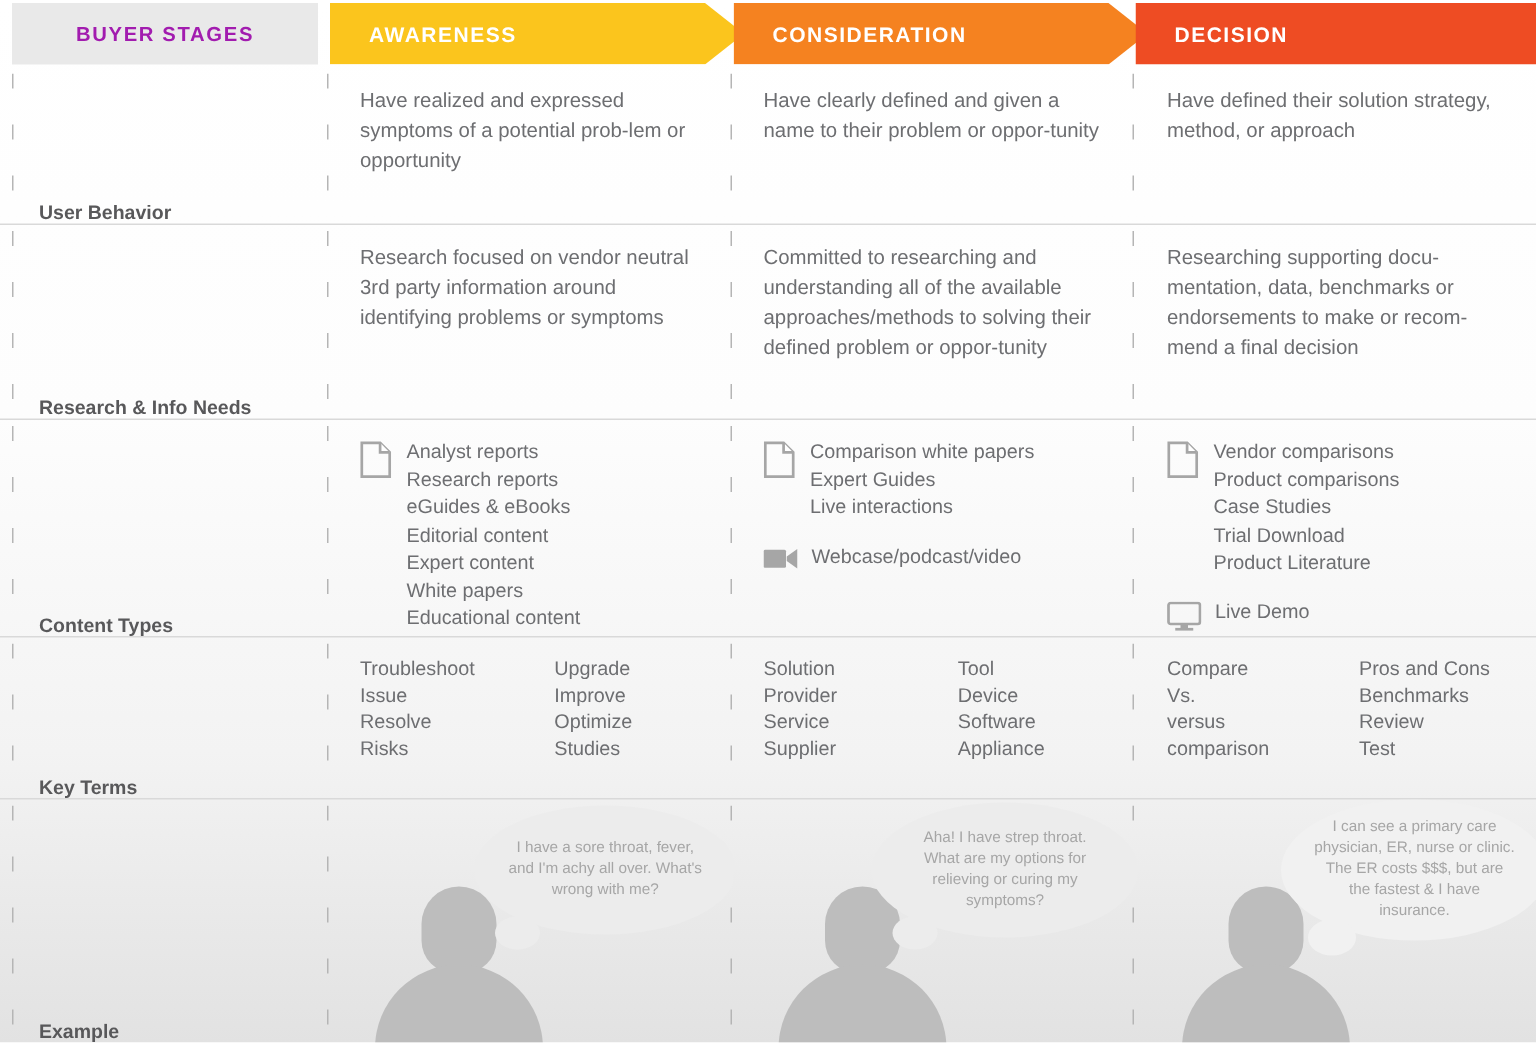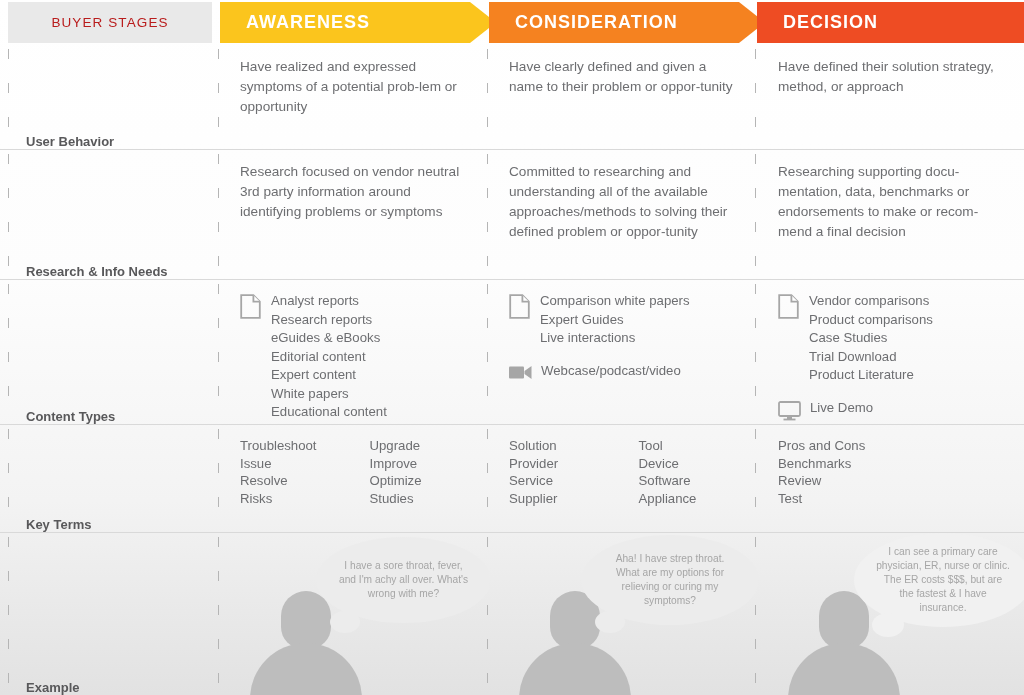--- a/index.html
+++ b/index.html
@@ -18,28 +18,28 @@
   
   .header{
     position:absolute;left:0;top:0;width:1024px;height:45px;
   }
   .hdr-stages{
     position:absolute;left:8px;top:2px;width:204px;height:41px;
     background:#e9e9e9;
     display:flex;align-items:center;justify-content:center;
   }
   .hdr-stages span{
-    font-size:13.5px;font-weight:normal;letter-spacing:1.1px;color:#b91c1c;
+    font-size:13.5px;font-weight:bold;letter-spacing:1.1px;color:#a21caf;
   }
   .chev{
     position:absolute;top:2px;height:41px;
     display:flex;align-items:center;
   }
   .chev span{
-    font-size:18px;font-weight:bold;letter-spacing:1.0px;color:#ffffff;
+    font-size:14px;font-weight:bold;letter-spacing:1.0px;color:#ffffff;
     padding-left:26px;
     white-space:nowrap;
   }
   .chev-aware{
     left:220px;width:276px;background:#fbc51d;
     clip-path:polygon(0 0, calc(100% - 26px) 0, 100% 50%, calc(100% - 26px) 100%, 0 100%);
   }
   .chev-consider{
     left:489px;width:276px;background:#f58220;
     clip-path:polygon(0 0, calc(100% - 26px) 0, 100% 50%, calc(100% - 26px) 100%, 0 100%);
@@ -301,20 +301,28 @@
               <li>Software</li>
               <li>Appliance</li>
             </ul>
           </div>
         </div>
       </div>
     <div class="cell last-col" id="kt-decision">
         <div class="kt-cols">
           <div class="kt-col">
             <ul>
+              <li>Compare</li>
+              <li>Vs.</li>
+              <li>versus</li>
+              <li>comparison</li>
+            </ul>
+          </div>
+          <div class="kt-col">
+            <ul>
               <li>Pros and Cons</li>
               <li>Benchmarks</li>
               <li>Review</li>
               <li>Test</li>
             </ul>
           </div>
         </div>
       </div>
   </div>
 

